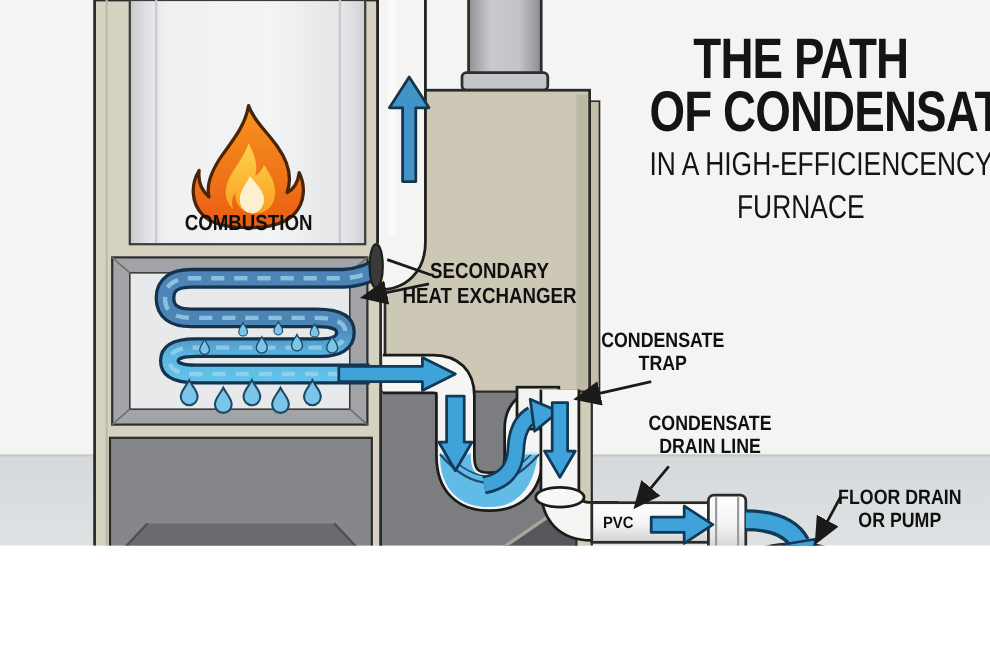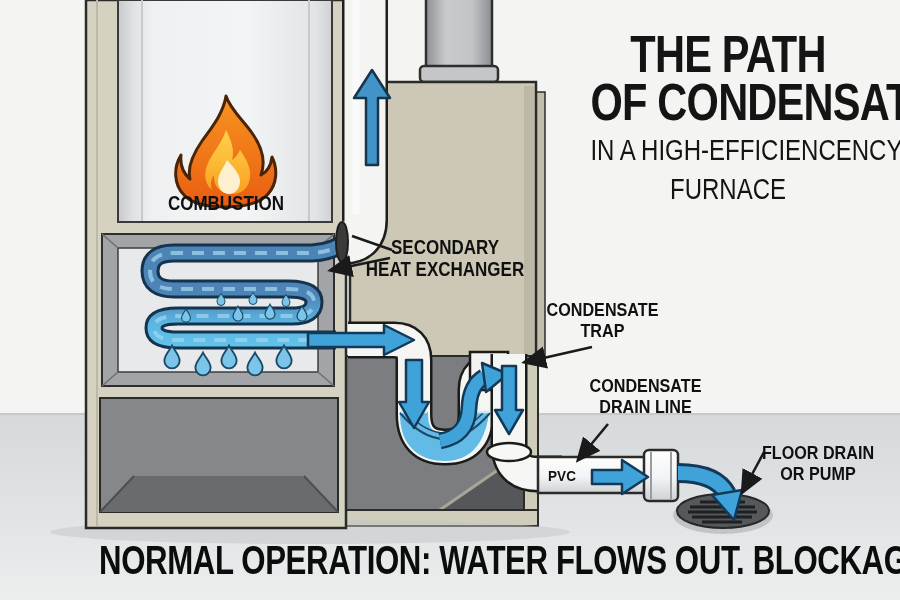--- a/index.html
+++ b/index.html
@@ -1,17 +1,17 @@
 <!DOCTYPE html>
 <html><head>
 <meta charset="utf-8">
 <style>
   html,body{margin:0;padding:0;background:#fff;}
   .stage{
-    position:relative;width:900px;height:600px;overflow:hidden;
+    position:relative;width:900px;height:496px;overflow:hidden;
     font-family:"Liberation Sans",sans-serif;color:#111;
     -webkit-font-smoothing:antialiased;
   }
   .scene{position:absolute;left:0;top:0;}
   .lbl{
     position:absolute;text-align:center;font-weight:bold;color:#101010;
     transform:scaleX(.85);transform-origin:center top;line-height:1.08;
     white-space:nowrap;
   }
   .lbl .ln{display:block;}

